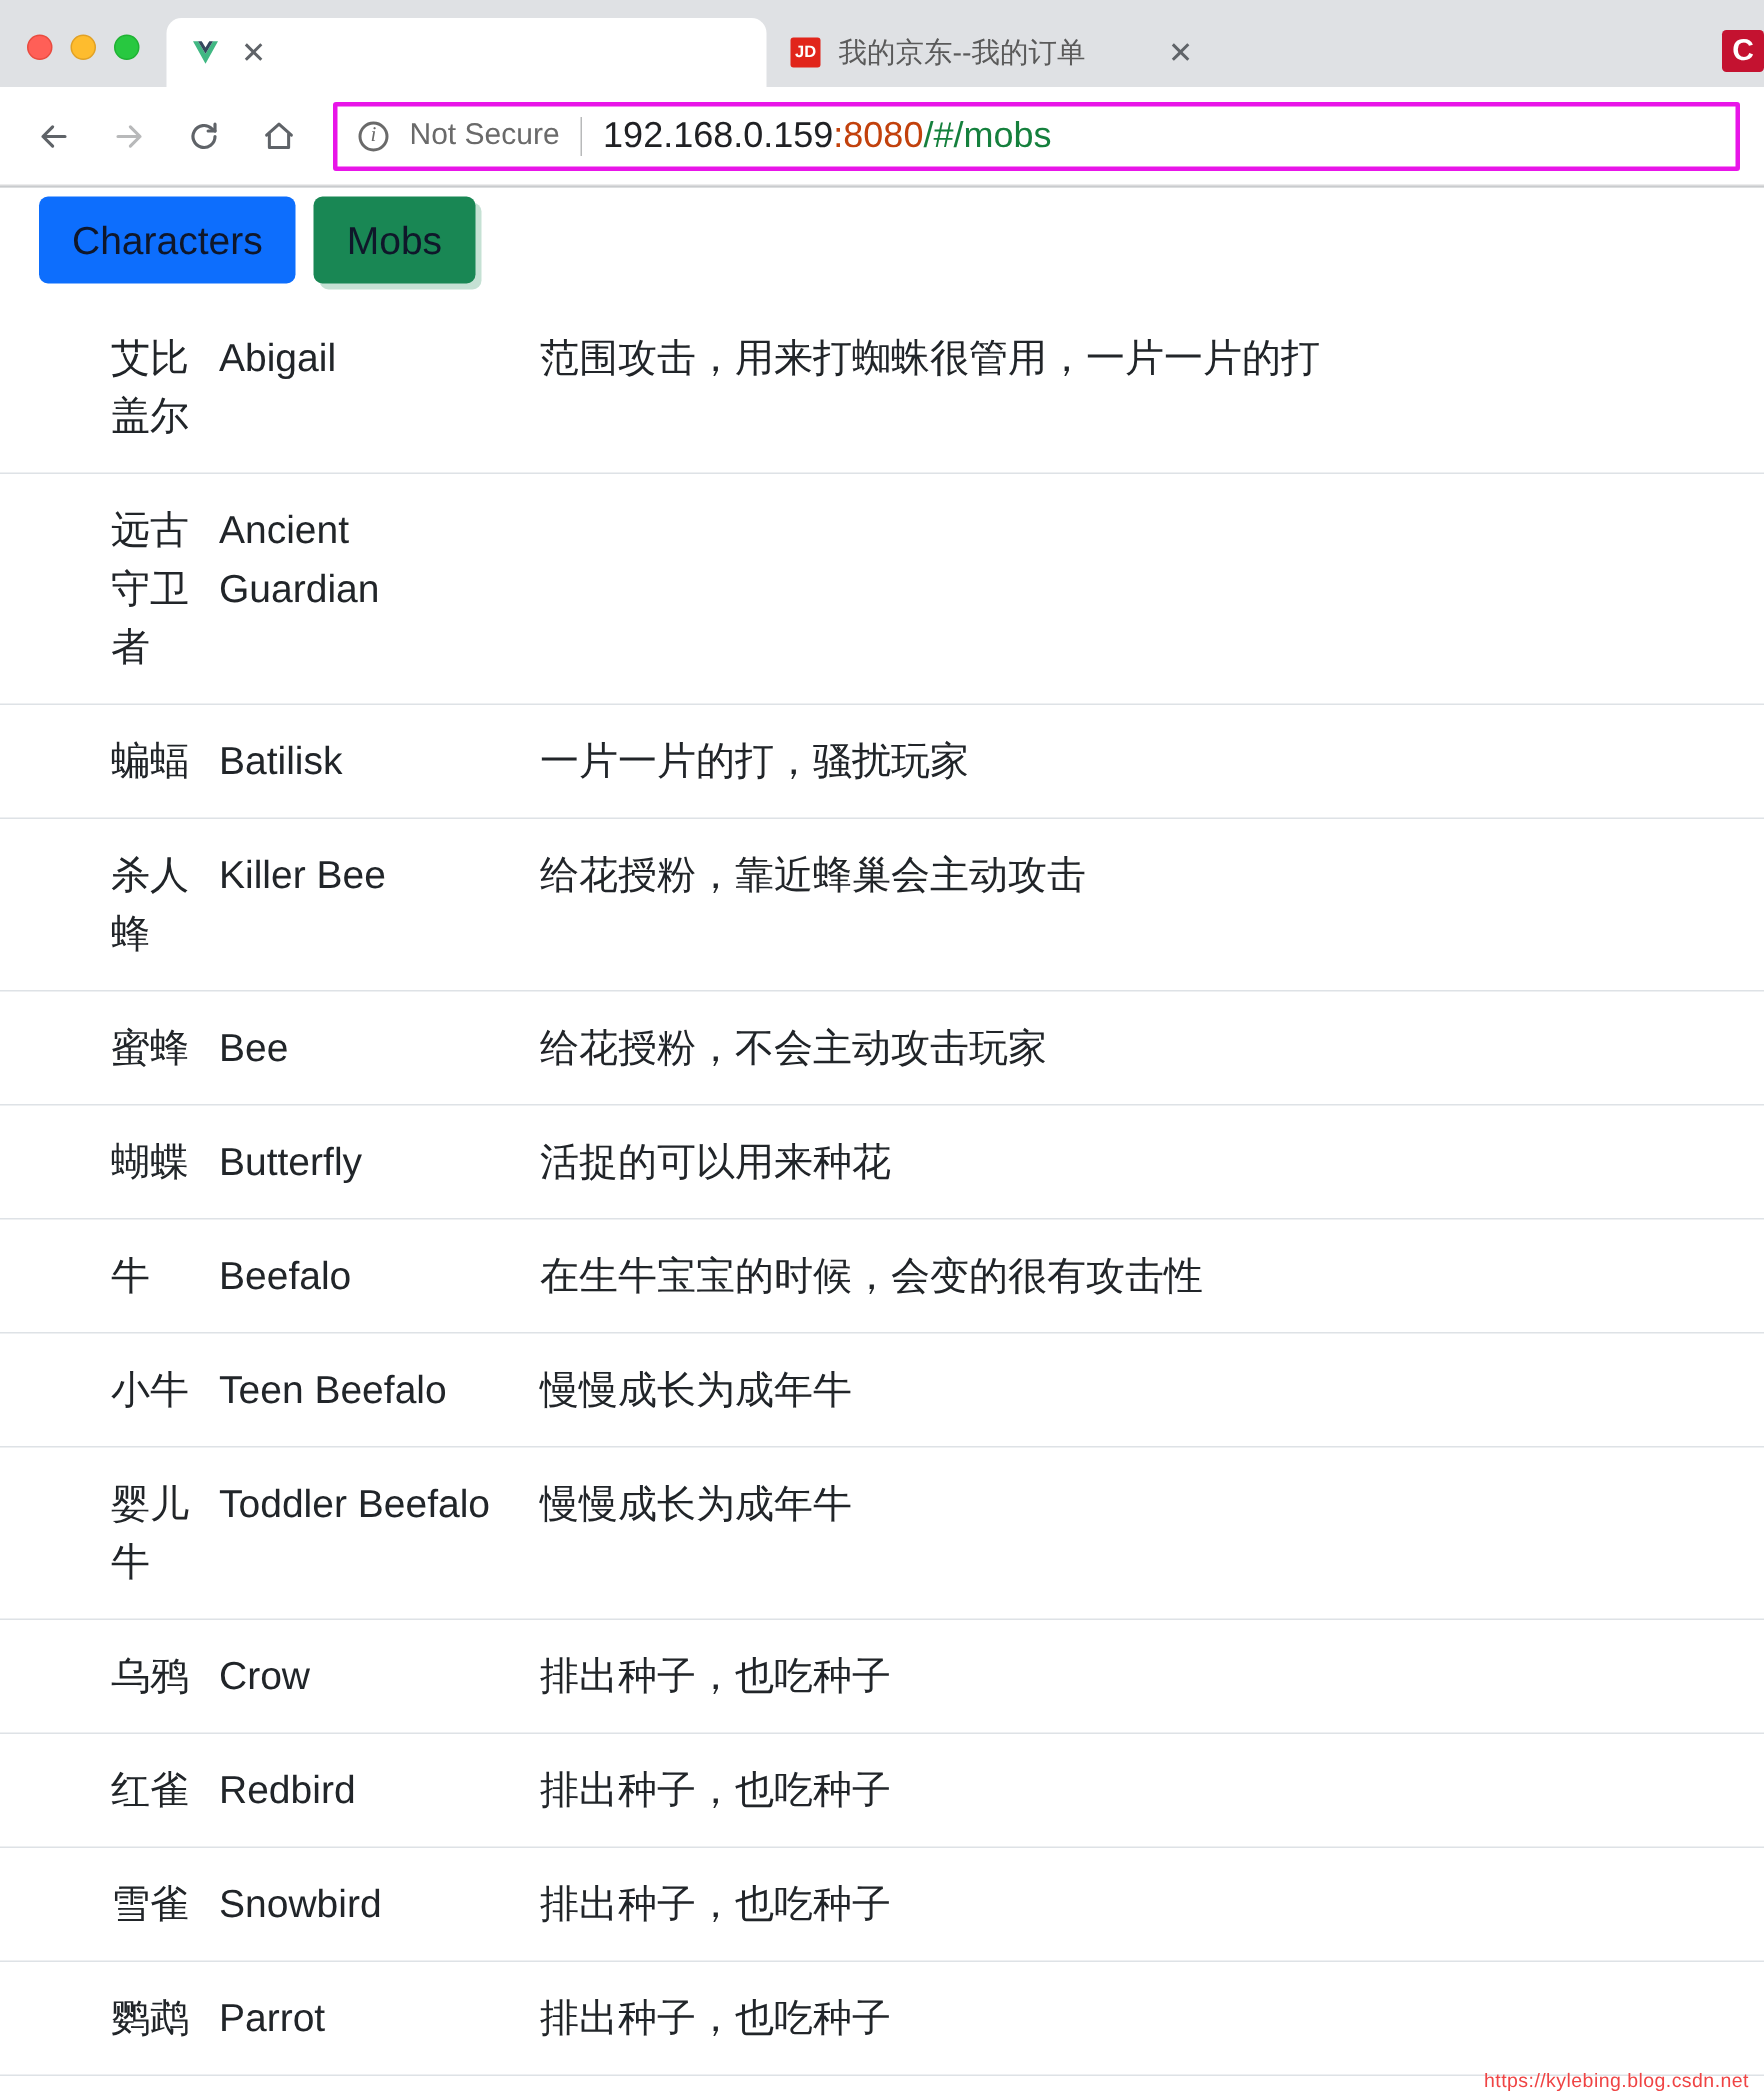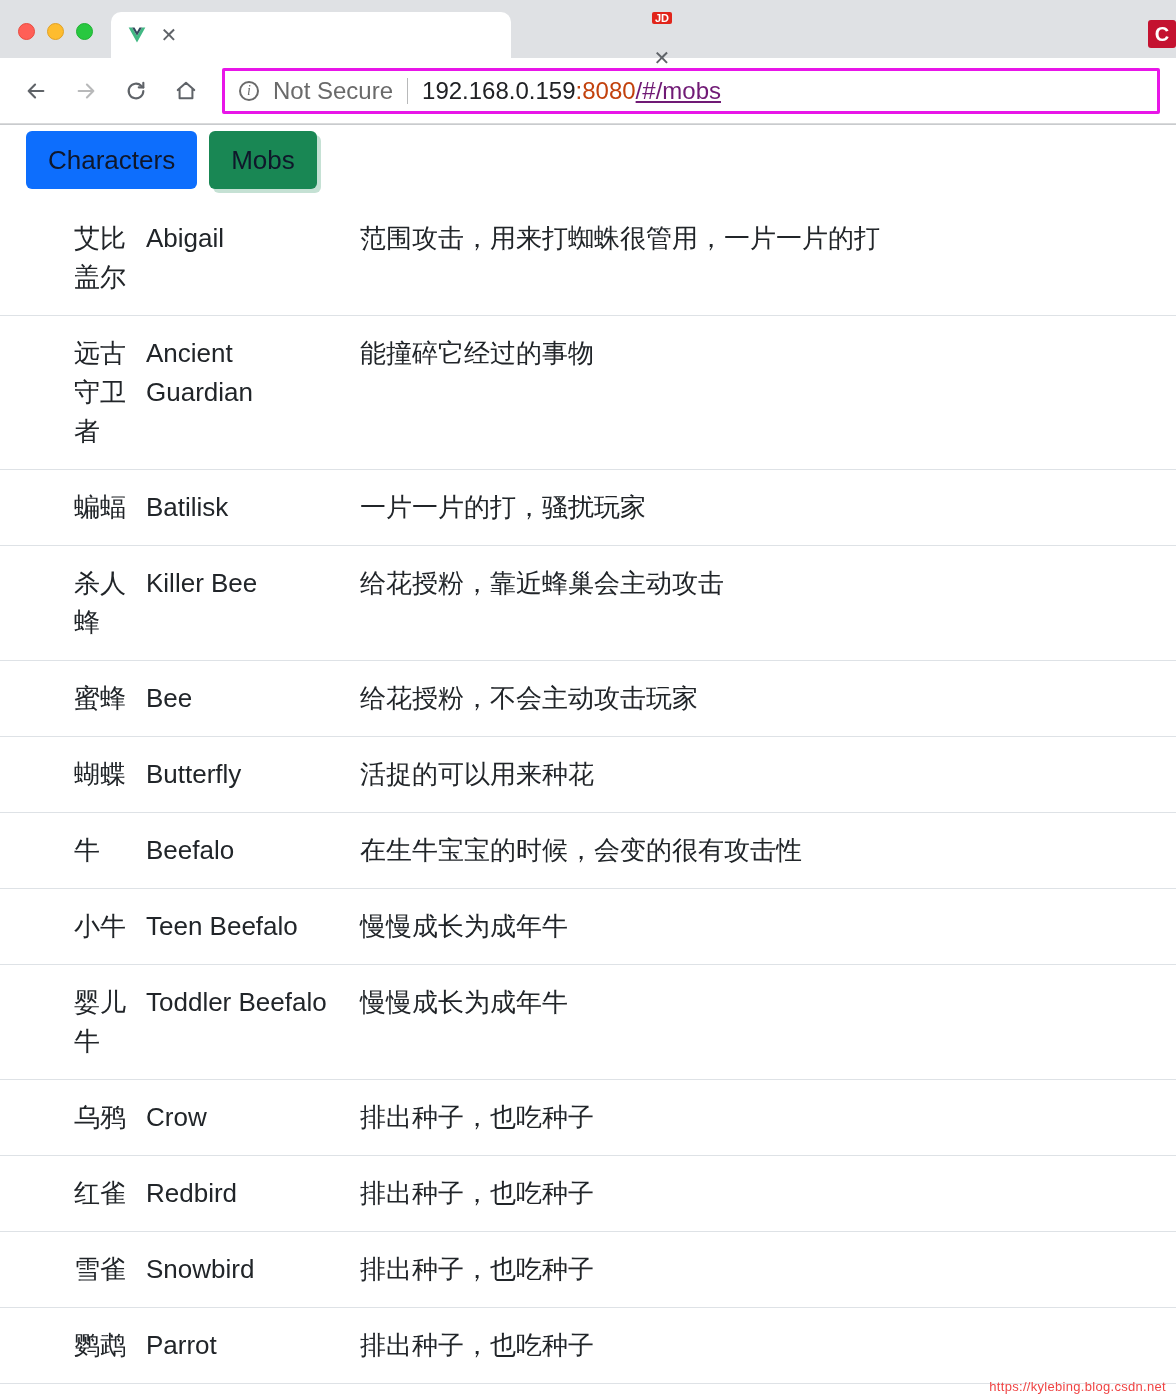--- a/index.html
+++ b/index.html
@@ -46,21 +46,20 @@
   min-width: 300px;
 }
 .tab.active {
   background: #fff;
   border-radius: 10px 10px 0 0;
   color: #333;
   min-width: 400px;
 }
 .tab.inactive {
   color: #5a5a5a;
-  flex-direction: column;
 }
 .tab-favicon {
   width: 20px; height: 20px;
   display: flex; align-items: center; justify-content: center;
 }
 .tab-title { flex: 1; white-space: nowrap; overflow: hidden; text-overflow: ellipsis; font-size: 19px; }
 .tab-close {
   font-size: 20px; color: #5f6368; cursor: pointer;
   width: 20px; height: 20px; display:flex; align-items:center; justify-content:center;
 }
@@ -103,26 +102,26 @@
   margin-left: 6px;
 }
 .info-icon {
   width: 20px; height: 20px;
   border: 2px solid #6a6a6a;
   border-radius: 50%;
   display:flex; align-items:center; justify-content:center;
   color:#6a6a6a; font-size: 14px; font-family: Georgia, serif;
   font-style: italic;
 }
-.not-secure { color: #6a6a6a; font-size: 24px; }
+.not-secure { color: #6a6a6a; font-size: 20px; }
 .vdiv { width: 1px; height: 26px; background: #b8b9ba; }
 .url { color: #202124; font-size: 24px; }
 .url .host { color: #202124; }
 .url .port { color: #c2410c; }
-.url .path { color: #701a75; text-decoration: underline; }
+.url .path { color: #15803d; }
 
 .page {
   padding: 0;
 }
 .tabs-nav {
   display: flex;
   gap: 12px;
   padding: 6px 0 0 26px;
 }
 .btn {
@@ -247,21 +246,20 @@
 
   <div class="list" id="mob-list">
       <div class="row">
         <div class="col-cn">艾比盖尔</div>
         <div class="col-en">Abigail</div>
         <div class="col-desc">范围攻击，用来打蜘蛛很管用，一片一片的打</div>
       </div>
       <div class="row">
         <div class="col-cn">远古守卫者</div>
         <div class="col-en">Ancient Guardian</div>
-        <div class="col-desc">能撞碎它经过的事物</div>
       </div>
       <div class="row">
         <div class="col-cn">蝙蝠</div>
         <div class="col-en">Batilisk</div>
         <div class="col-desc">一片一片的打，骚扰玩家</div>
       </div>
       <div class="row">
         <div class="col-cn">杀人蜂</div>
         <div class="col-en">Killer Bee</div>
         <div class="col-desc">给花授粉，靠近蜂巢会主动攻击</div>

